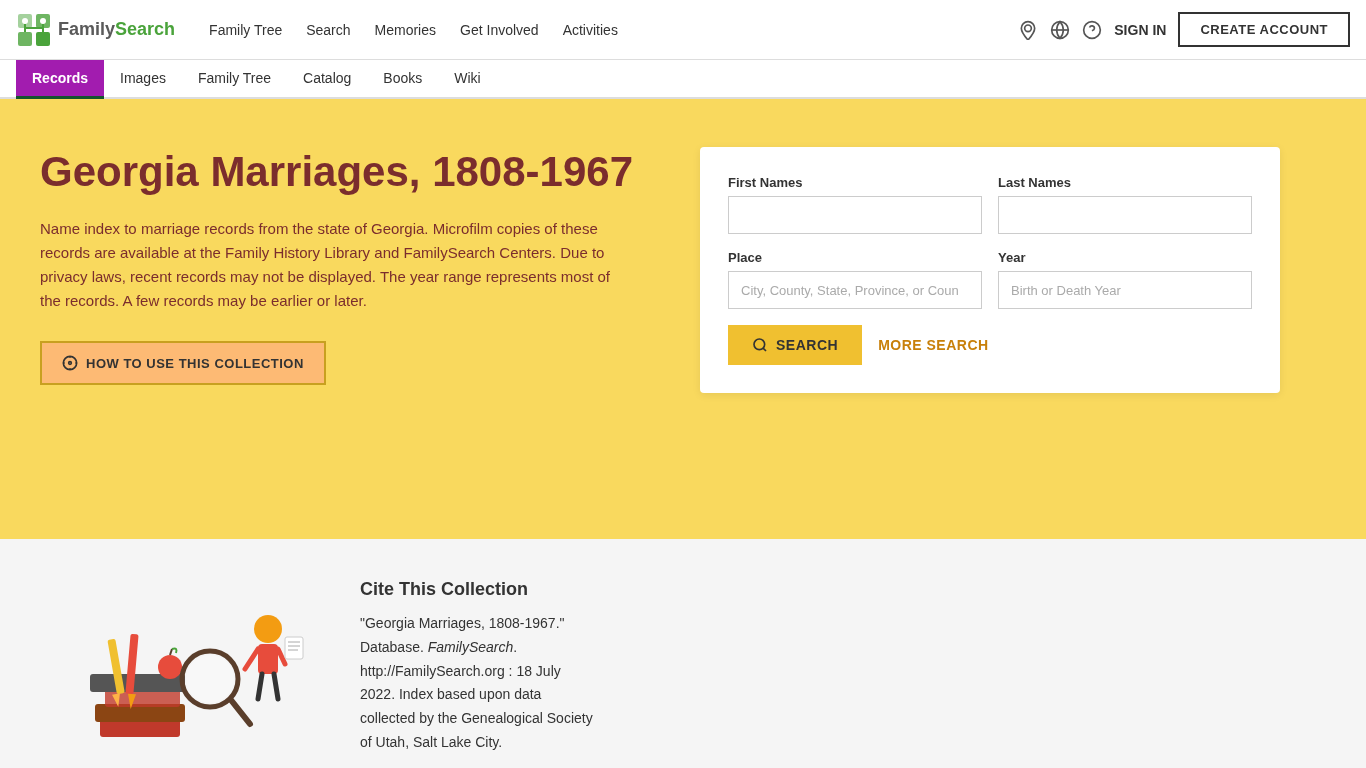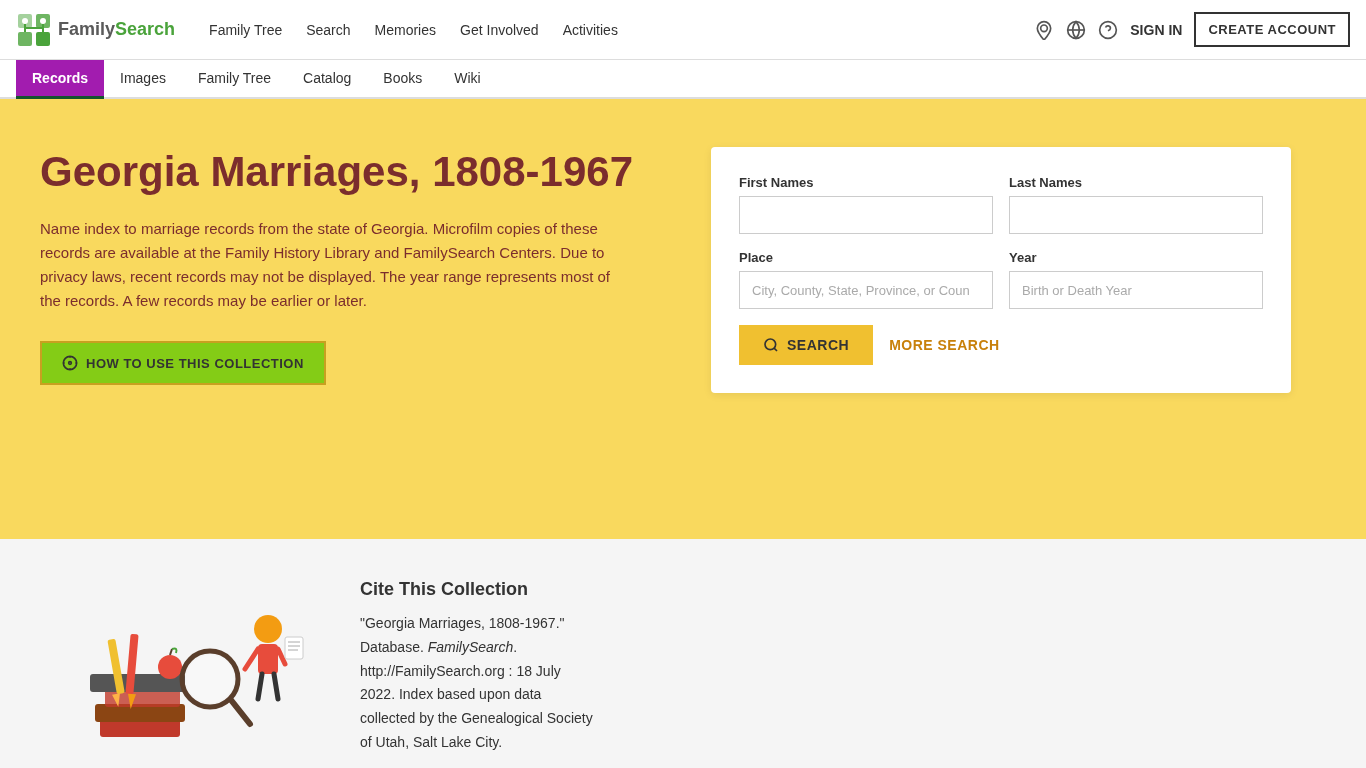--- a/index.html
+++ b/index.html
@@ -62,21 +62,21 @@
       background: none;
       border: none;
       cursor: pointer;
       font-size: 14px;
       font-weight: 600;
       color: #333;
     }
     .create-account-btn {
       border: 2px solid #333;
       background: none;
-      padding: 8px 12px;
+      padding: 8px 20px;
       font-size: 13px;
       font-weight: 700;
       cursor: pointer;
       color: #333;
       letter-spacing: 0.5px;
     }
 
     
     .sec-nav {
       display: flex;
@@ -125,40 +125,39 @@
       font-size: 15px;
       color: #7b2d2d;
       line-height: 1.6;
       max-width: 580px;
       margin-bottom: 28px;
     }
     .how-to-btn {
       display: inline-flex;
       align-items: center;
       gap: 8px;
-      background: #84cc16;
+      background: #fdba74;
       border: 2px solid #c8a020;
       padding: 12px 20px;
       font-size: 13px;
       font-weight: 700;
       color: #333;
       cursor: pointer;
       letter-spacing: 0.5px;
       text-decoration: none;
     }
 
     
     .search-card {
       background: #fff;
       border-radius: 4px;
       padding: 28px 28px;
       min-width: 580px;
       max-width: 600px;
       box-shadow: 0 2px 8px rgba(0,0,0,0.08);
-      margin-left: 11px;
     }
     .form-row {
       display: flex;
       gap: 16px;
       margin-bottom: 16px;
     }
     .form-group {
       display: flex;
       flex-direction: column;
       flex: 1;

